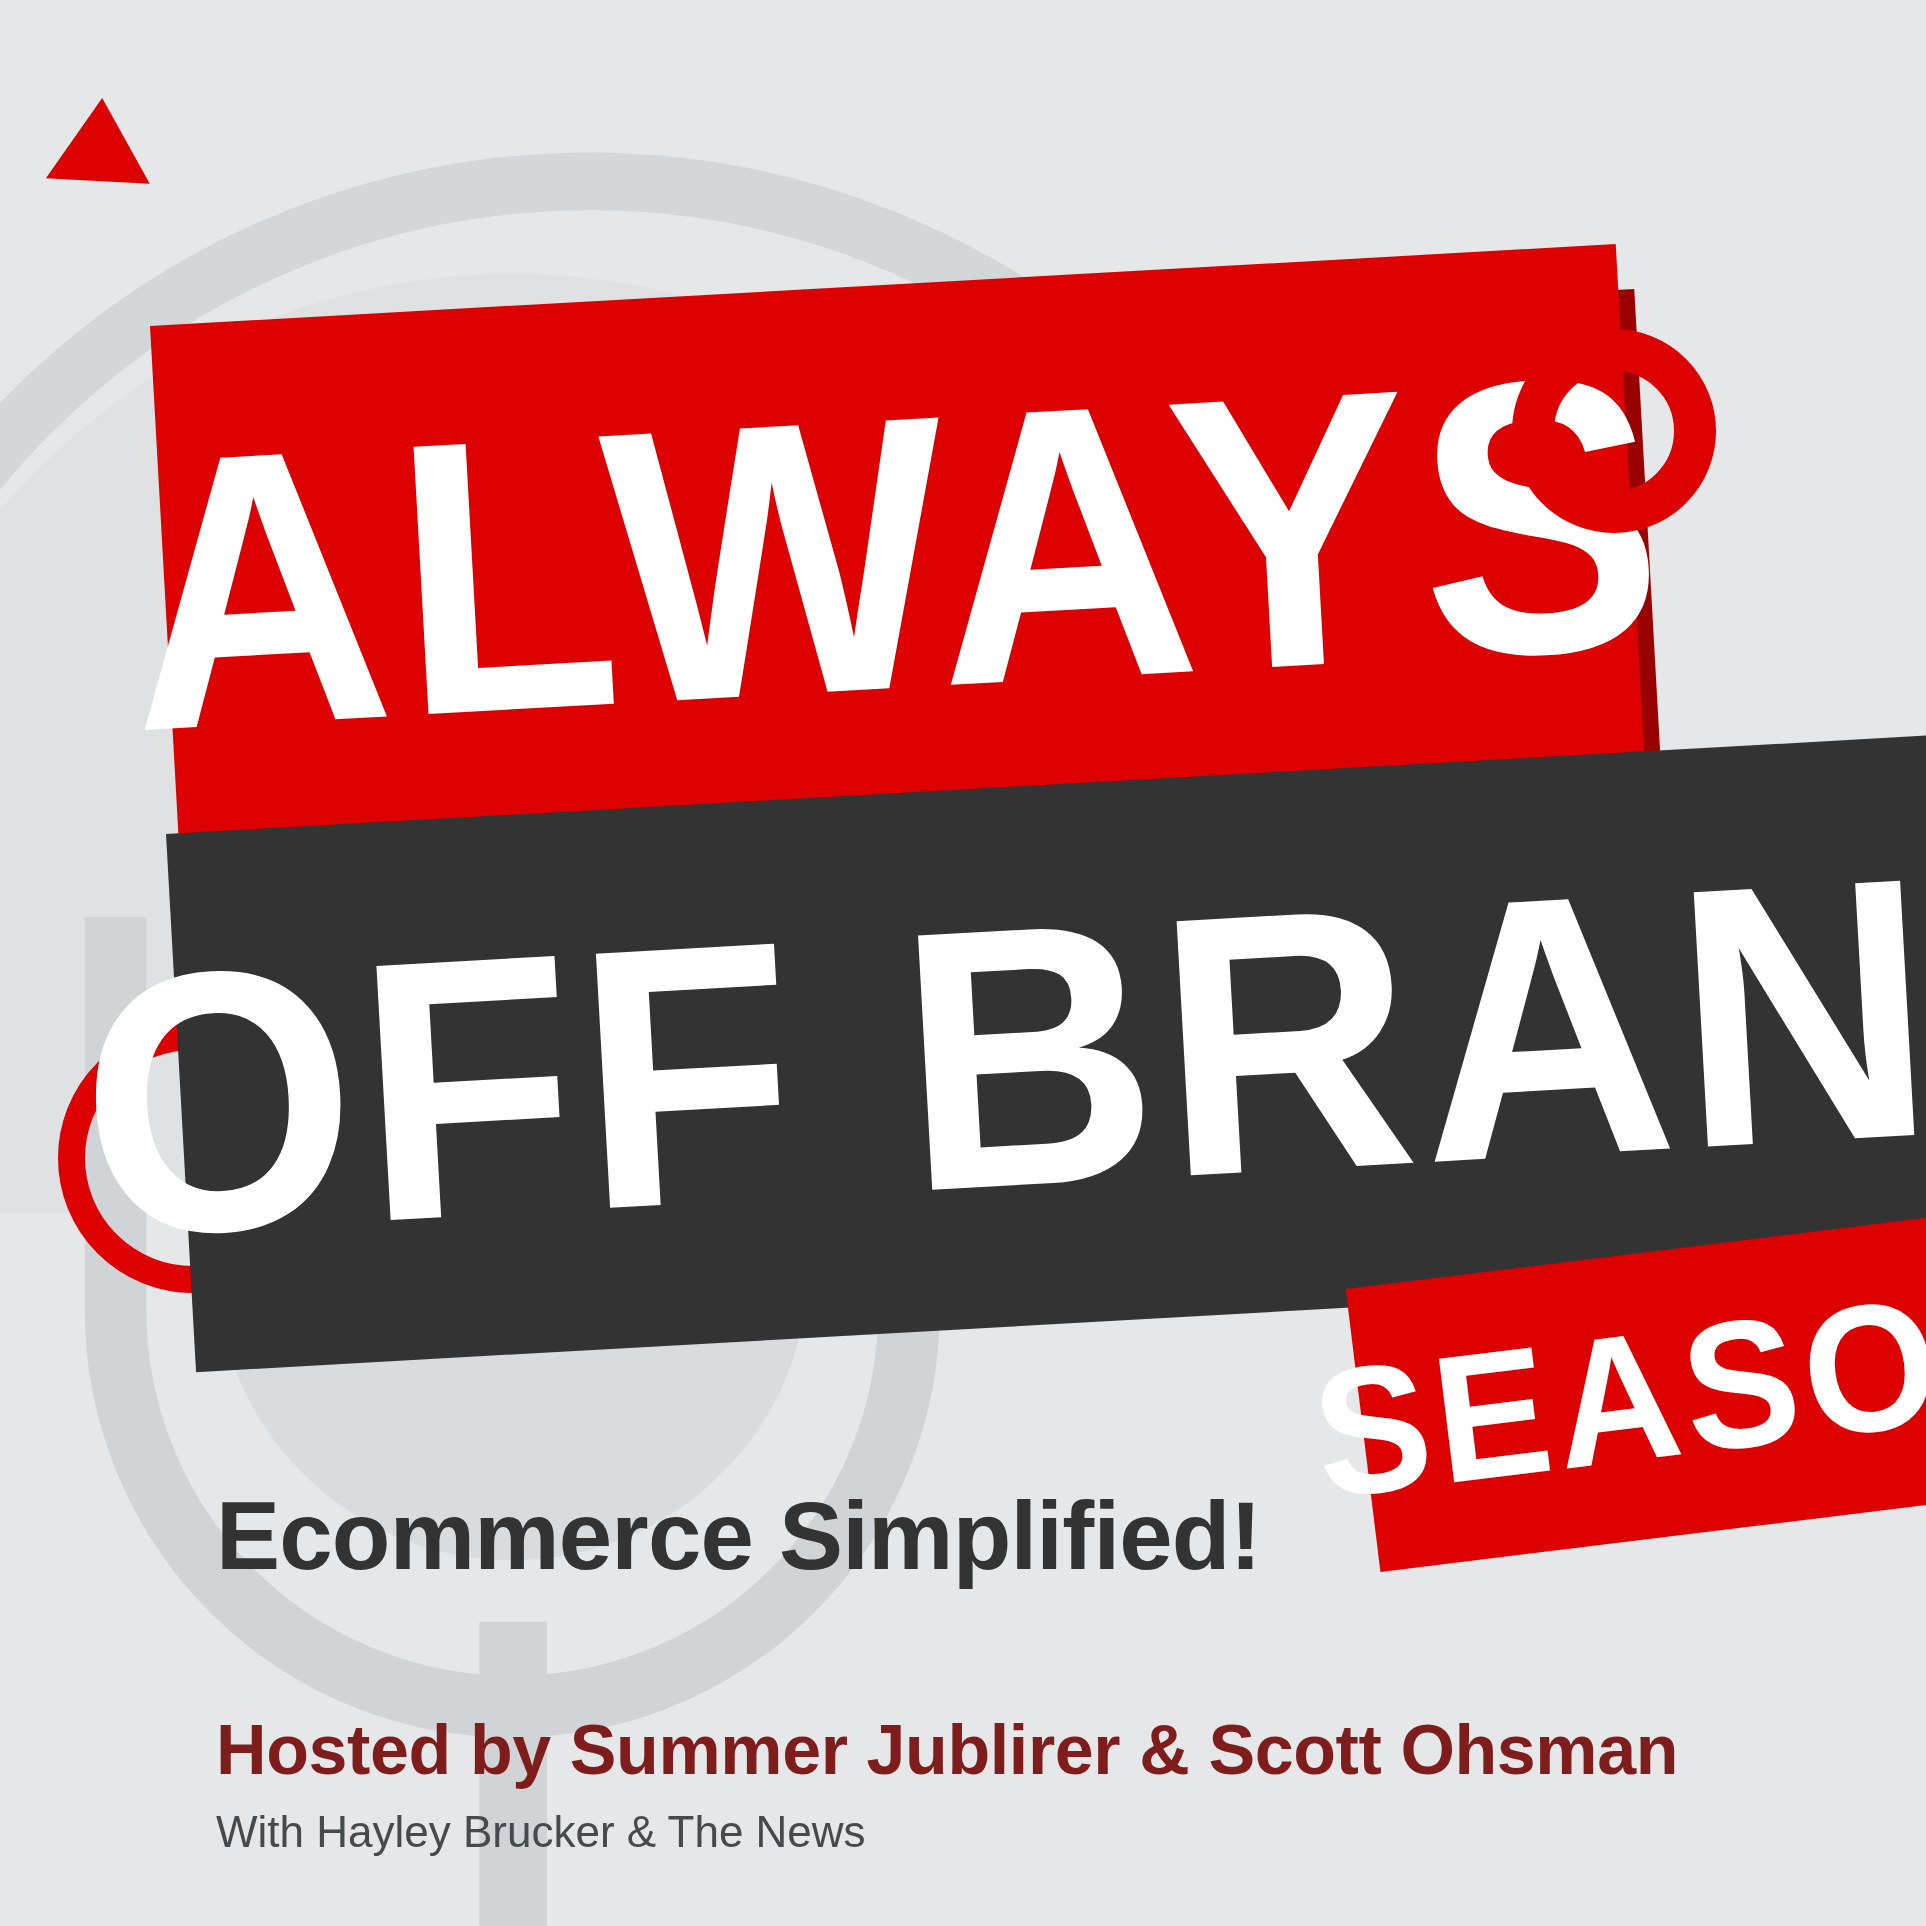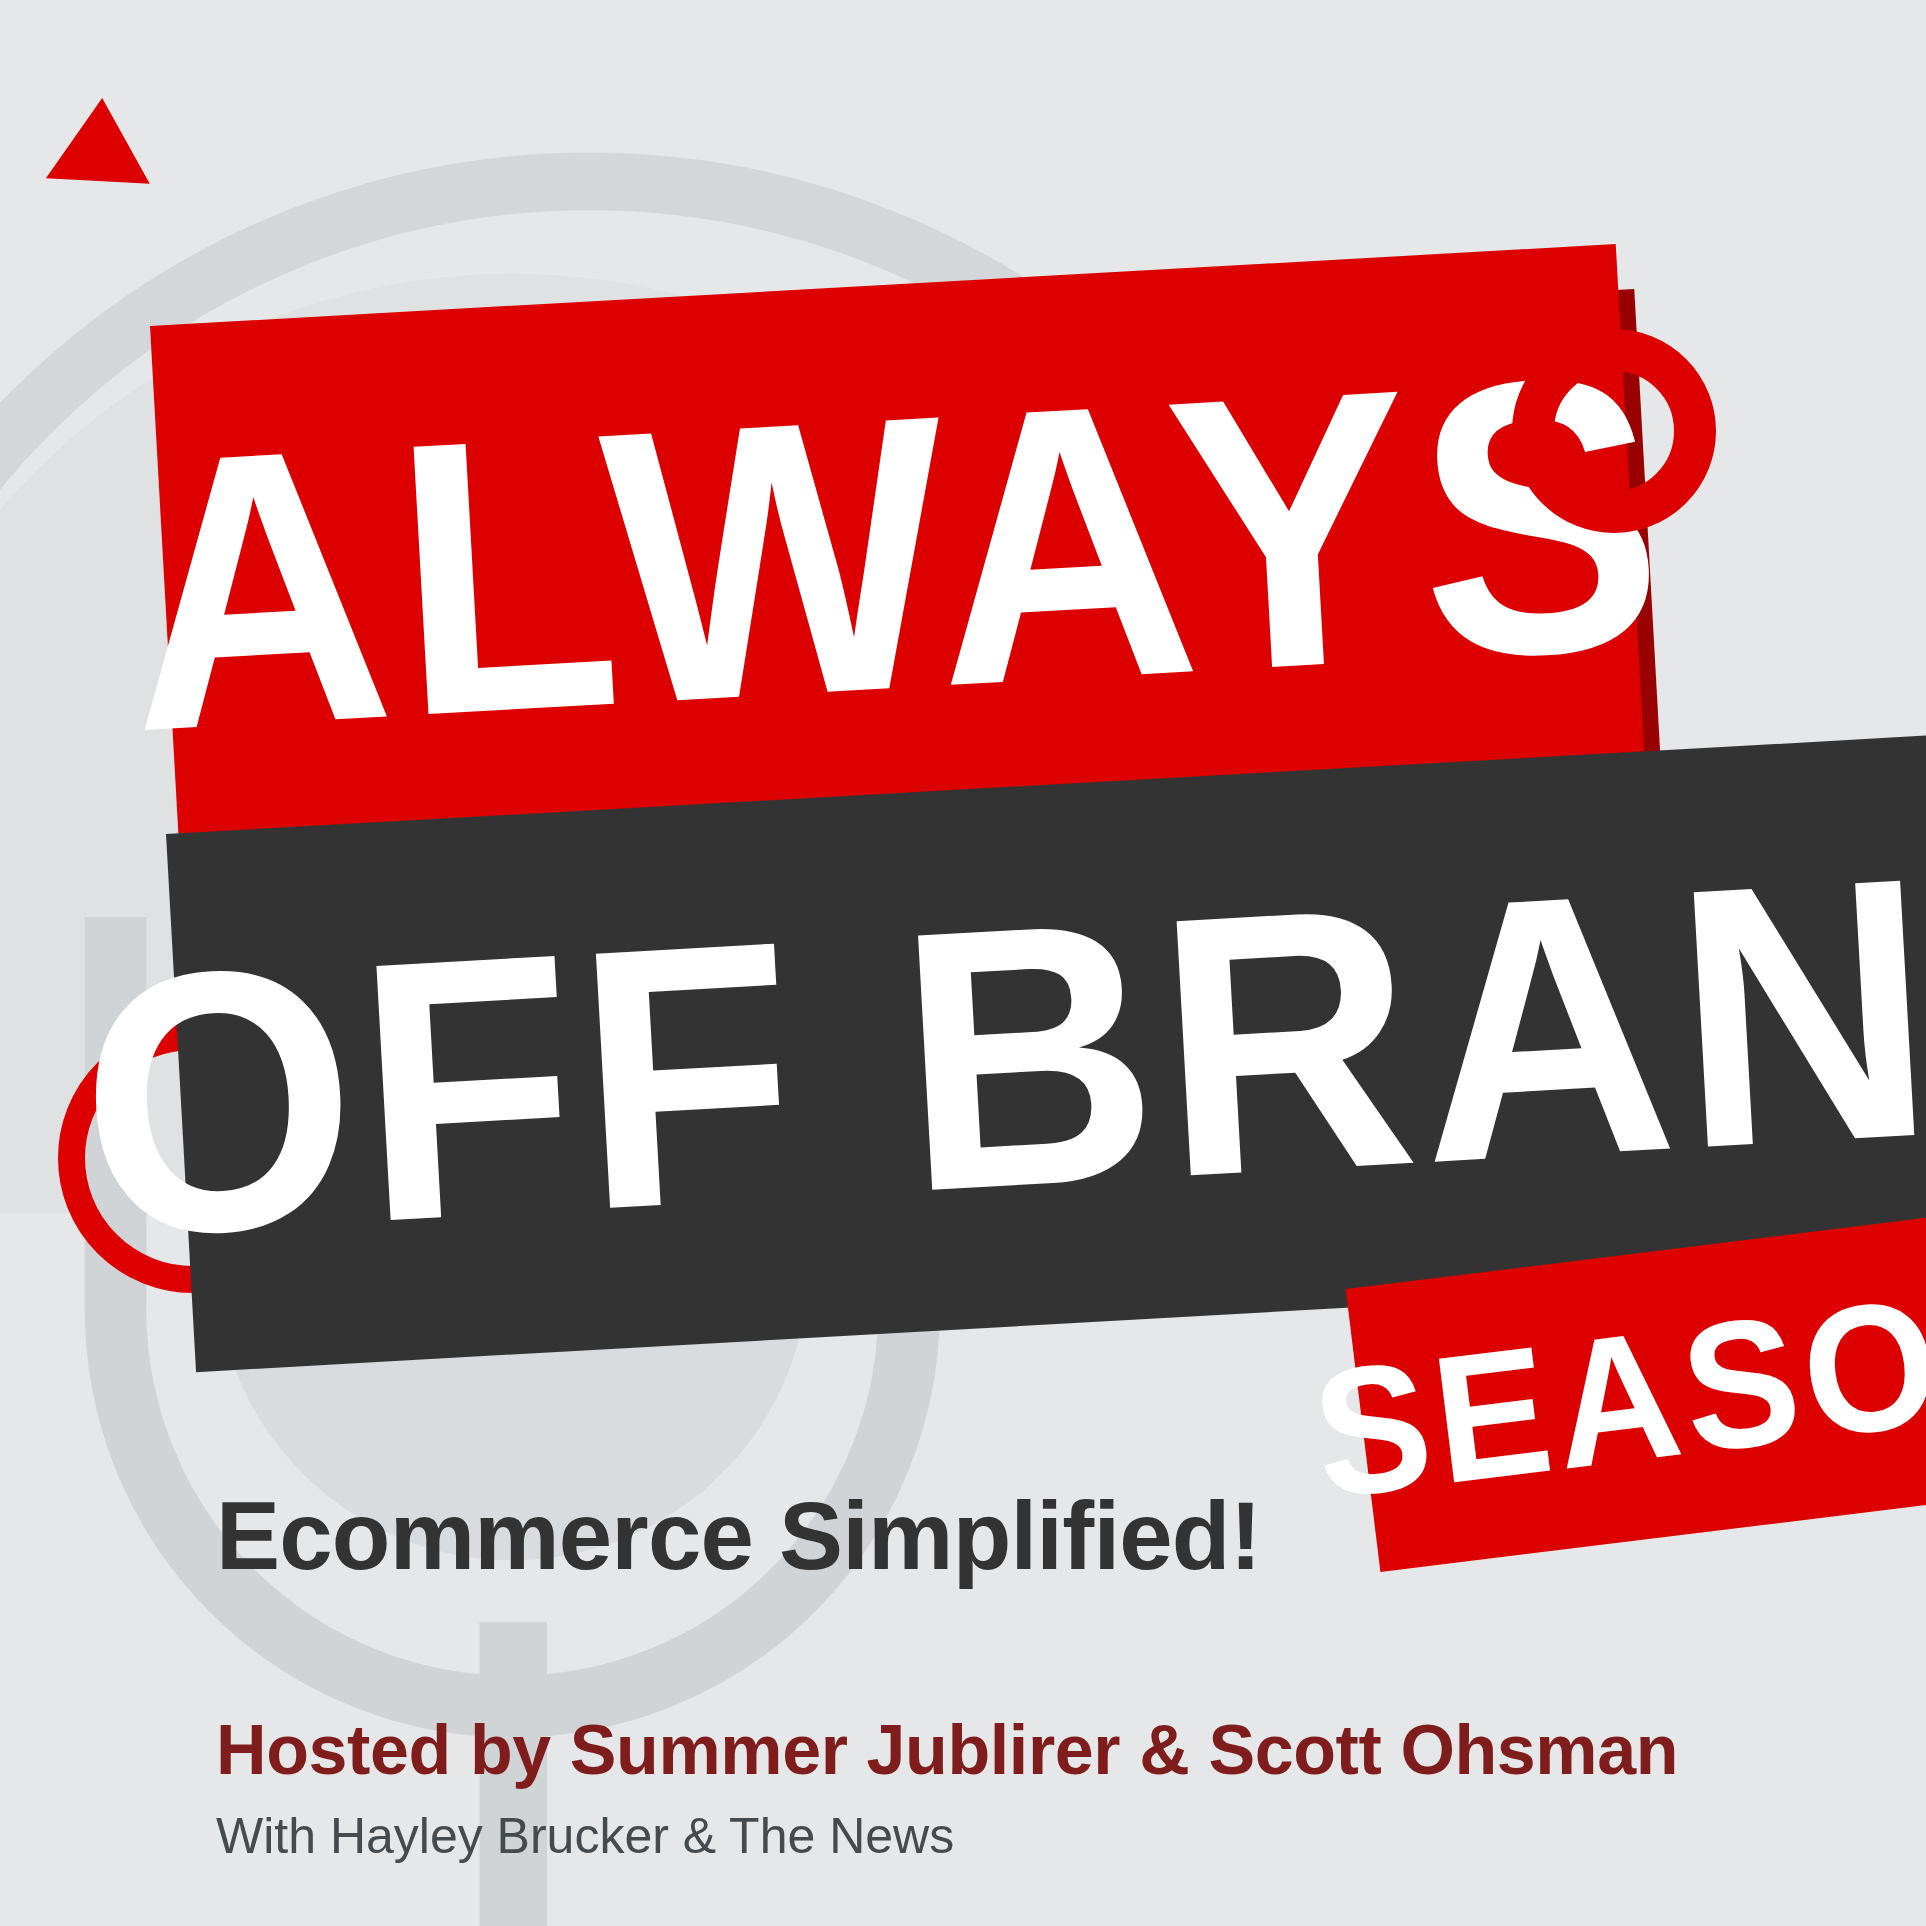--- a/index.html
+++ b/index.html
@@ -192,21 +192,21 @@
     font-size: 70px;
     font-weight: bold;
     letter-spacing: -0.4px;
     white-space: nowrap;
   }
   .cohost {
     position: absolute;
     left: 216px;
     top: 1807px;
     color: #444a4d;
-    font-size: 50px;
+    font-size: 44px;
     font-weight: 400;
     letter-spacing: 0px;
     white-space: nowrap;
   }
 
   
   .logo {
     position: absolute;
     left: 1861px;
     top: 1880px;

